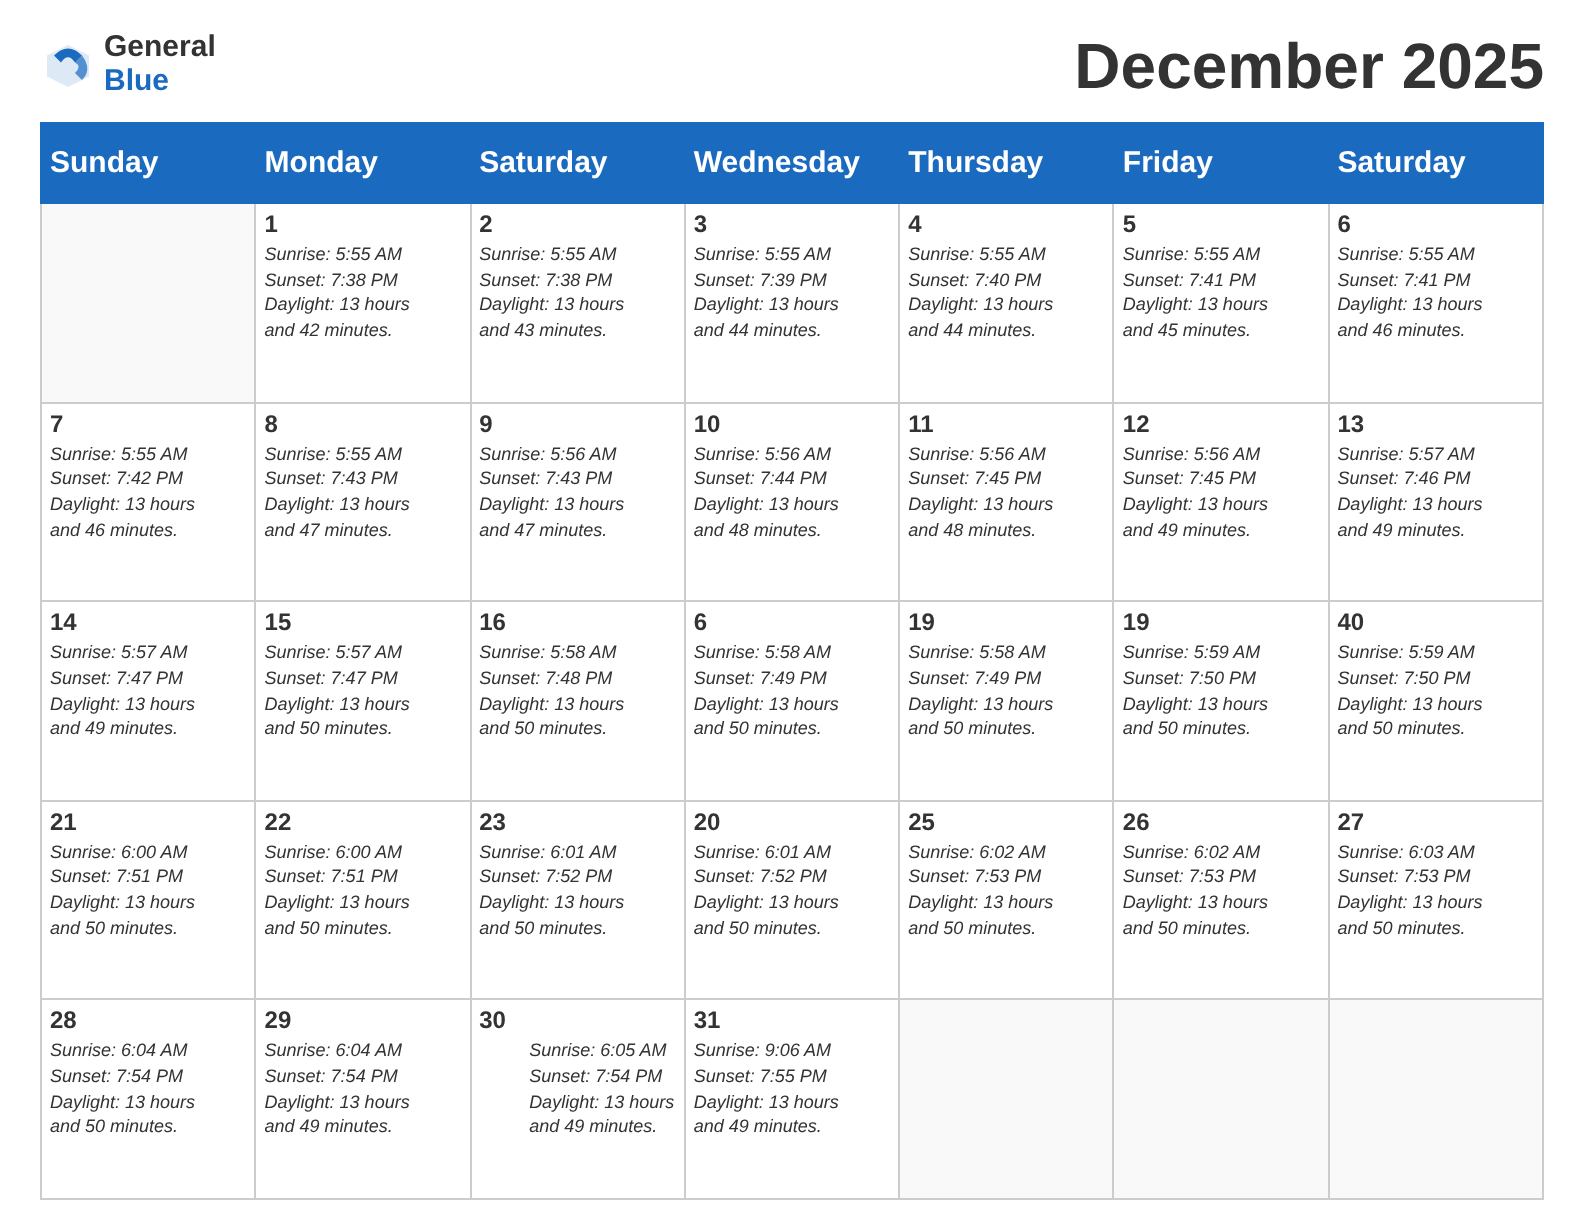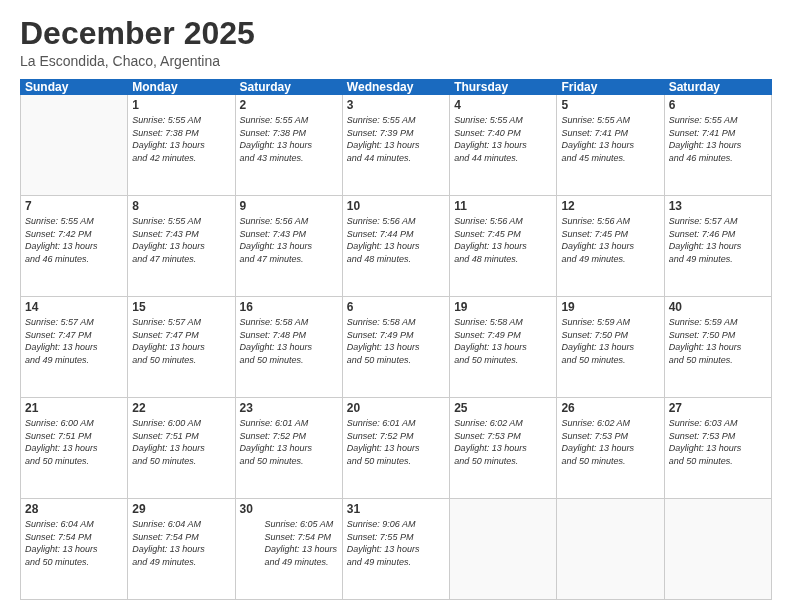--- a/index.html
+++ b/index.html
@@ -35,21 +35,21 @@
       font-weight: bold;
       line-height: 1.1;
     }
     .logo-general { color: #333; }
     .logo-blue { color: #1a6abf; }
     .logo-icon {
       width: 28px;
       height: 28px;
     }
     .title-block {
-      text-align: left;
+      text-align: center;
     }
     .main-title {
       font-size: 32px;
       font-weight: bold;
       color: #333;
       line-height: 1.1;
     }
     .subtitle {
       font-size: 14px;
       color: #555;
@@ -58,23 +58,23 @@
     .calendar {
       flex: 1;
       border: 1px solid #ccc;
       border-collapse: collapse;
       width: 100%;
       table-layout: fixed;
     }
     .calendar th {
       background: #1a6abf;
       color: #fff;
-      font-size: 12px;
+      font-size: 15px;
       font-weight: bold;
-      padding: 0 4px;
+      padding: 11px 4px;
       text-align: left;
       border: 1px solid #1a6abf;
     }
     .calendar td {
       border: 1px solid #ccc;
       vertical-align: top;
       padding: 3px 4px;
       font-size: 9.5px;
       color: #333;
       height: 82px;
@@ -96,23 +96,33 @@
     }
     .week-row td {
       height: 82px;
     }
   </style>
 </head>
 <body>
 
 <div class="page">
   <div class="header">
+    <div class="logo">
+      <svg class="logo-icon" viewBox="0 0 32 32" xmlns="http://www.w3.org/2000/svg">
+        <polygon points="16,4 28,10 28,22 16,28 4,22 4,10" fill="#1a6abf" opacity="0.15"></polygon>
+        <path d="M8 10 Q16 2 24 10 L20 14 Q16 8 12 14 Z" fill="#1a6abf"></path>
+        <path d="M24 10 Q30 18 24 24 L20 20 Q24 16 20 14 Z" fill="#1a6abf" opacity="0.7"></path>
+      </svg>
+      <div class="logo-text">
+        <span class="logo-general">General</span>
+        <span class="logo-blue">Blue</span>
+      </div>
+    </div>
     <div class="title-block">
       <div class="main-title">December 2025</div>
-      <div class="subtitle">La Escondida, Chaco, Argentina</div>
     </div>
   </div>
 
   <table class="calendar">
     <thead>
       <tr>
         <th>Sunday</th>
         <th>Monday</th>
         <th>Saturday</th>
         <th>Wednesday</th>

